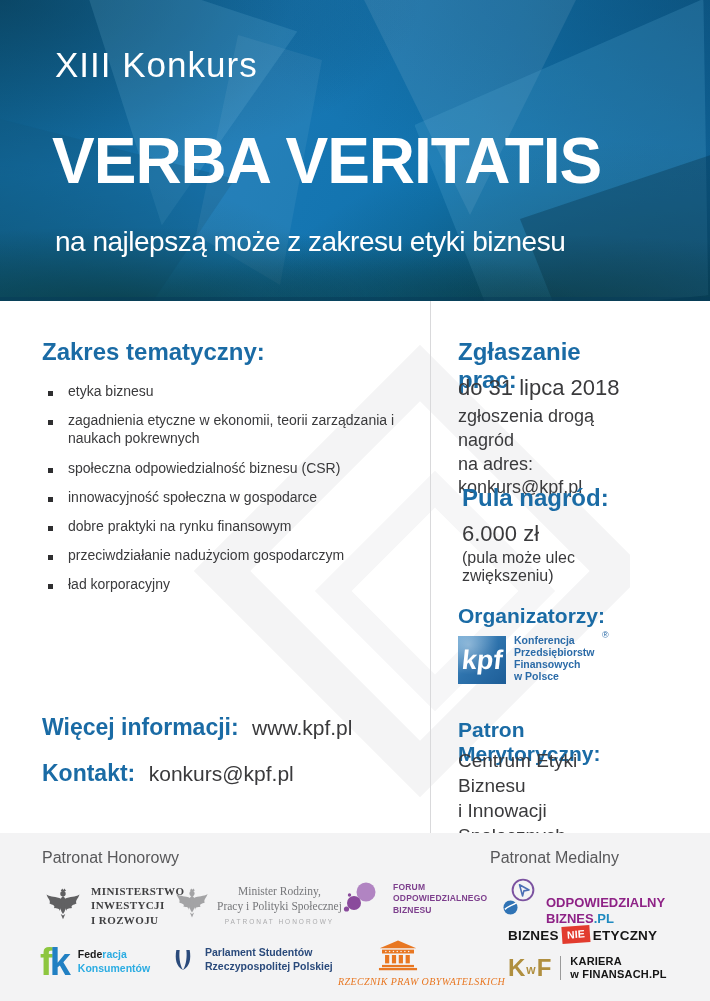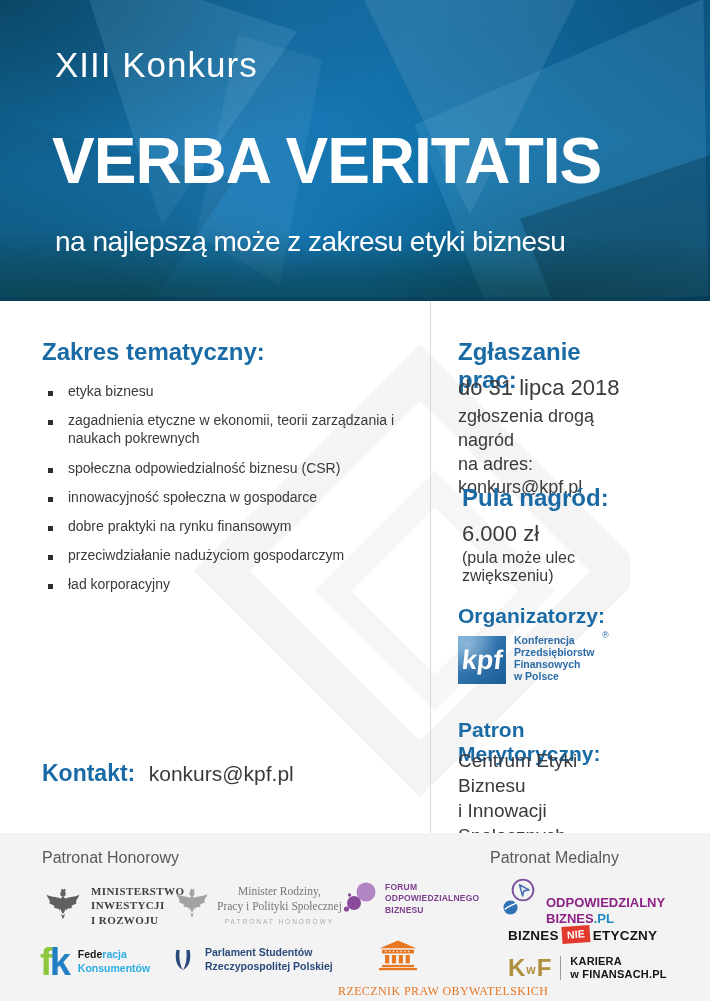--- a/index.html
+++ b/index.html
@@ -85,34 +85,34 @@
   .logo-block { position:absolute; display:flex; align-items:center; }
   .serif { font-family:"Liberation Serif","DejaVu Serif",serif; }
 
   .min-inv { left:45px; top:51px; }
   .min-inv .txt { margin-left:10px; font-size:11px; font-weight:700; color:#3f3f41; letter-spacing:.4px; line-height:1.3; }
   .min-fam { left:175px; top:51px; }
   .min-fam .txt { margin-left:8px; text-align:center; }
   .min-fam .l { font-size:11.5px; color:#76777a; line-height:1.3; }
   .min-fam .sub { margin-top:4px; font-size:6.5px; letter-spacing:2px; color:#ababad; }
 
-  .fob { left:343px; top:48px; }
+  .fob { left:343px; top:48px;gap:8px; }
   .fob .txt { margin-left:6px; font-size:8.5px; font-weight:800; color:#7d3f8d; line-height:1.3; letter-spacing:.2px; }
 
   .fk { left:40px; top:110px; }
   .fk-letters { font-size:38px; font-weight:800; line-height:1; }
   .fk-f { color:#8dc63f; } .fk-k { color:#2180c3; margin-left:-3px; }
   .fk .txt { margin-left:7px; font-size:10.5px; font-weight:700; line-height:1.3; }
   .fk-black { color:#1a1a1a; } .fk-cyan { color:#2bace2; }
 
   .parl { left:168px; top:112px; }
   .parl .txt { margin-left:7px; font-size:10.5px; font-weight:600; color:#2a4a7b; line-height:1.3; }
 
   .rpo { left:338px; top:106px; display:block; width:120px; text-align:center; }
-  .rpo .lab { margin-top:9px; font-size:12px; color:#e87722; letter-spacing:.4px; white-space:nowrap; }
+  .rpo .lab { margin-top:1px; font-size:10px; color:#e87722; letter-spacing:.4px; white-space:nowrap;font-style:italic; }
 
   .ob { left:503px; top:44px; align-items:flex-start; }
   .ob-icon { position:relative; width:36px; height:40px; }
   .ob-circle { position:absolute; left:7px; top:0; }
   .ob-globe { position:absolute; left:0; bottom:2px; }
   .ob .txt { margin-left:7px; margin-top:18px; font-size:13px; font-weight:800; line-height:1.25; }
   .ob-purple { color:#8e2286; } .ob-blue { color:#1f8ac0; }
 
   .bne { left:508px; top:94px; font-size:13.5px; font-weight:900; color:#151515; letter-spacing:.2px; }
   .nie-box { display:inline-block; background:#e23b2e; color:#ffffff; font-size:10.5px; font-weight:800;
@@ -152,20 +152,24 @@
     <ul class="topics-list">
       <li><span class="bullet"></span><span>etyka biznesu</span></li>
       <li><span class="bullet"></span><span>zagadnienia etyczne w ekonomii, teorii zarządzania i naukach pokrewnych</span></li>
       <li><span class="bullet"></span><span>społeczna odpowiedzialność biznesu (CSR)</span></li>
       <li><span class="bullet"></span><span>innowacyjność społeczna w gospodarce</span></li>
       <li><span class="bullet"></span><span>dobre praktyki na rynku finansowym</span></li>
       <li><span class="bullet"></span><span>przeciwdziałanie nadużyciom gospodarczym</span></li>
       <li><span class="bullet"></span><span>ład korporacyjny</span></li>
     </ul>
 
+    <div class="info-line more-info">
+      <span class="lbl blue-h">Więcej informacji:</span>
+      <span class="val">www.kpf.pl</span>
+    </div>
     <div class="info-line contact">
       <span class="lbl blue-h">Kontakt:</span>
       <span class="val">konkurs@kpf.pl</span>
     </div>
 
     <div class="sub-heading blue-h">Zgłaszanie prac:</div>
     <div class="sub-deadline dark-t">do 31 lipca 2018</div>
     <div class="sub-note dark-t">
       <div>zgłoszenia drogą nagród</div>
       <div>na adres: konkurs@kpf.pl</div>

